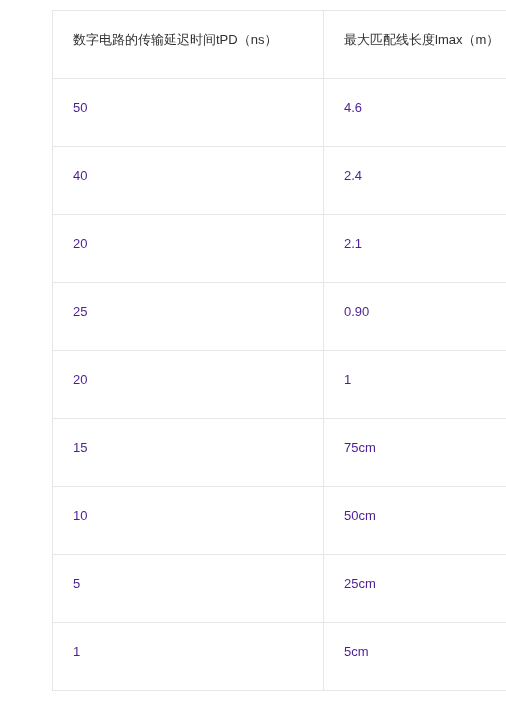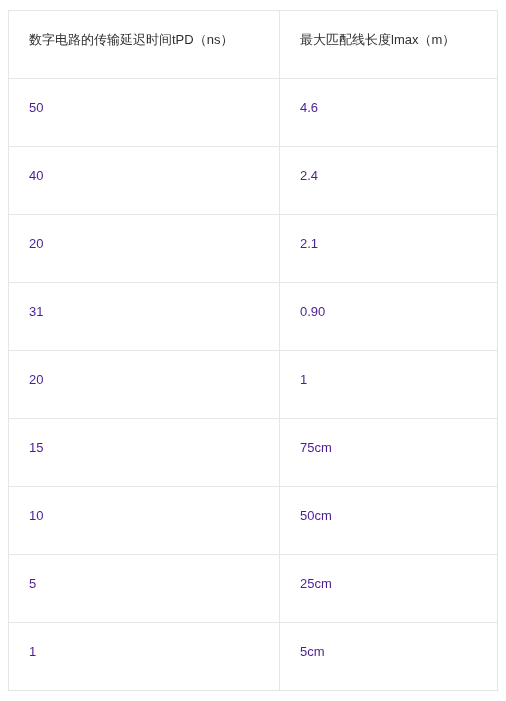--- a/index.html
+++ b/index.html
@@ -11,20 +11,21 @@
     width: 506px;
     height: 701px;
     font-family: "Liberation Sans", "DejaVu Sans", sans-serif;
     -webkit-font-smoothing: antialiased;
   }
   .page {
     position: relative;
     width: 424px;
     height: 701px;
     box-sizing: border-box;
+    margin-left: 44px;
   }
   .table-wrap {
     position: absolute;
     left: 8px;
     top: 10px;
     width: 489px;
     height: 682px;
   }
   table.data-table {
     width: 489px;
@@ -79,21 +80,21 @@
         </tr>
         <tr>
           <td>40</td>
           <td>2.4</td>
         </tr>
         <tr>
           <td>20</td>
           <td>2.1</td>
         </tr>
         <tr>
-          <td>31</td>
+          <td>25</td>
           <td>0.90</td>
         </tr>
         <tr>
           <td>20</td>
           <td>1</td>
         </tr>
         <tr>
           <td>15</td>
           <td>75cm</td>
         </tr>

